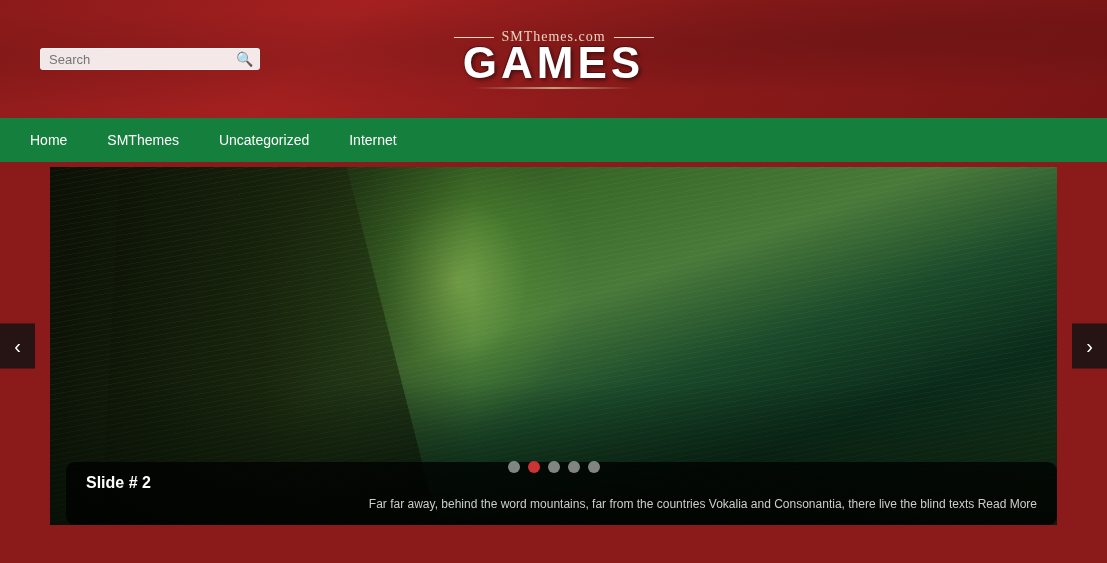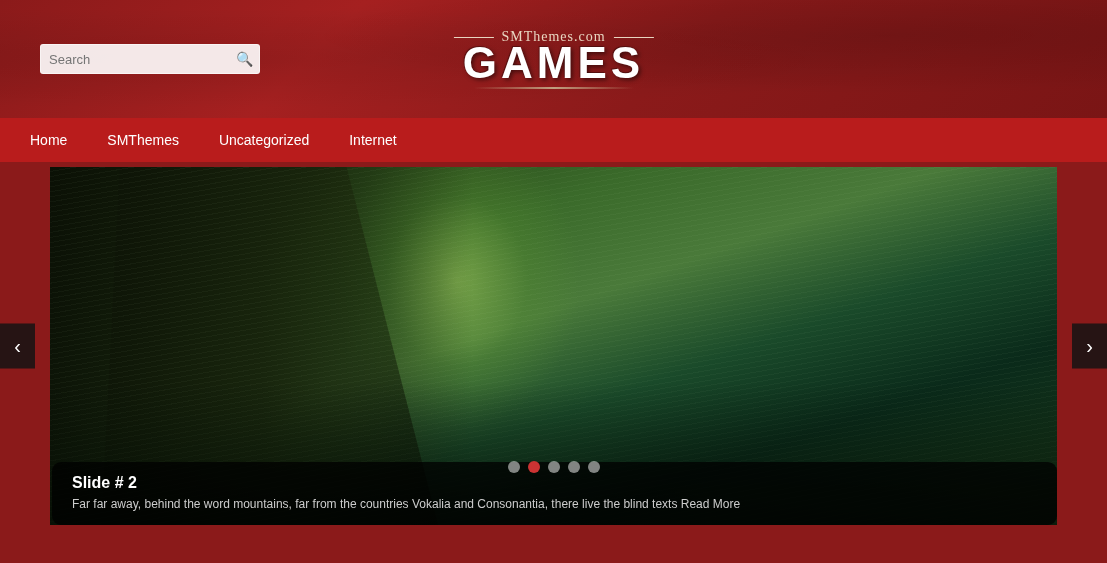--- a/index.html
+++ b/index.html
@@ -37,21 +37,21 @@
     
     .search-container {
       display: flex;
       align-items: center;
       position: relative;
       z-index: 1;
     }
 
     .search-input {
       width: 220px;
-      height: 30px;
+      height: 22px;
       background: rgba(255,255,255,0.9);
       border: 1px solid rgba(255,255,255,0.5);
       border-radius: 3px;
       padding: 0 30px 0 8px;
       font-size: 13px;
       color: #666;
       outline: none;
     }
 
     .search-icon-btn {
@@ -124,21 +124,21 @@
     .nav-link {
       color: #f0e0d0;
       text-decoration: none;
       font-size: 14px;
       font-weight: 500;
       cursor: pointer;
     }
 
     
     .navbar {
-      background-color: #b91c1c;
+      background-color: #15803d;
       height: 44px;
       display: flex;
       align-items: center;
       padding: 0 10px;
     }
 
     .nav-menu {
       display: flex;
       list-style: none;
     }
@@ -159,39 +159,40 @@
       width: 1007px;
       margin: 0 auto;
       height: 358px;
       overflow: hidden;
     }
 
     
     .slide-caption {
       position: absolute;
       bottom: 0;
-      left: 2px;
+      left: 16px;
       right: 0;
       background: rgba(0,0,0,0.75);
       padding: 12px 20px;
       color: white;
       border-radius: 9px;
     }
 
     .slide-title {
       font-size: 16px;
       font-weight: bold;
       color: #ffffff;
       margin-bottom: 4px;
     }
 
     .slide-desc {
       font-size: 12px;
       color: #cccccc;
       line-height: 1.4;
+      text-align: right;
     }
 
     .slider-outer {
       position: relative;
       width: 1007px;
       margin: 0 auto;
     }
 
     .slider-prev {
       position: absolute;

